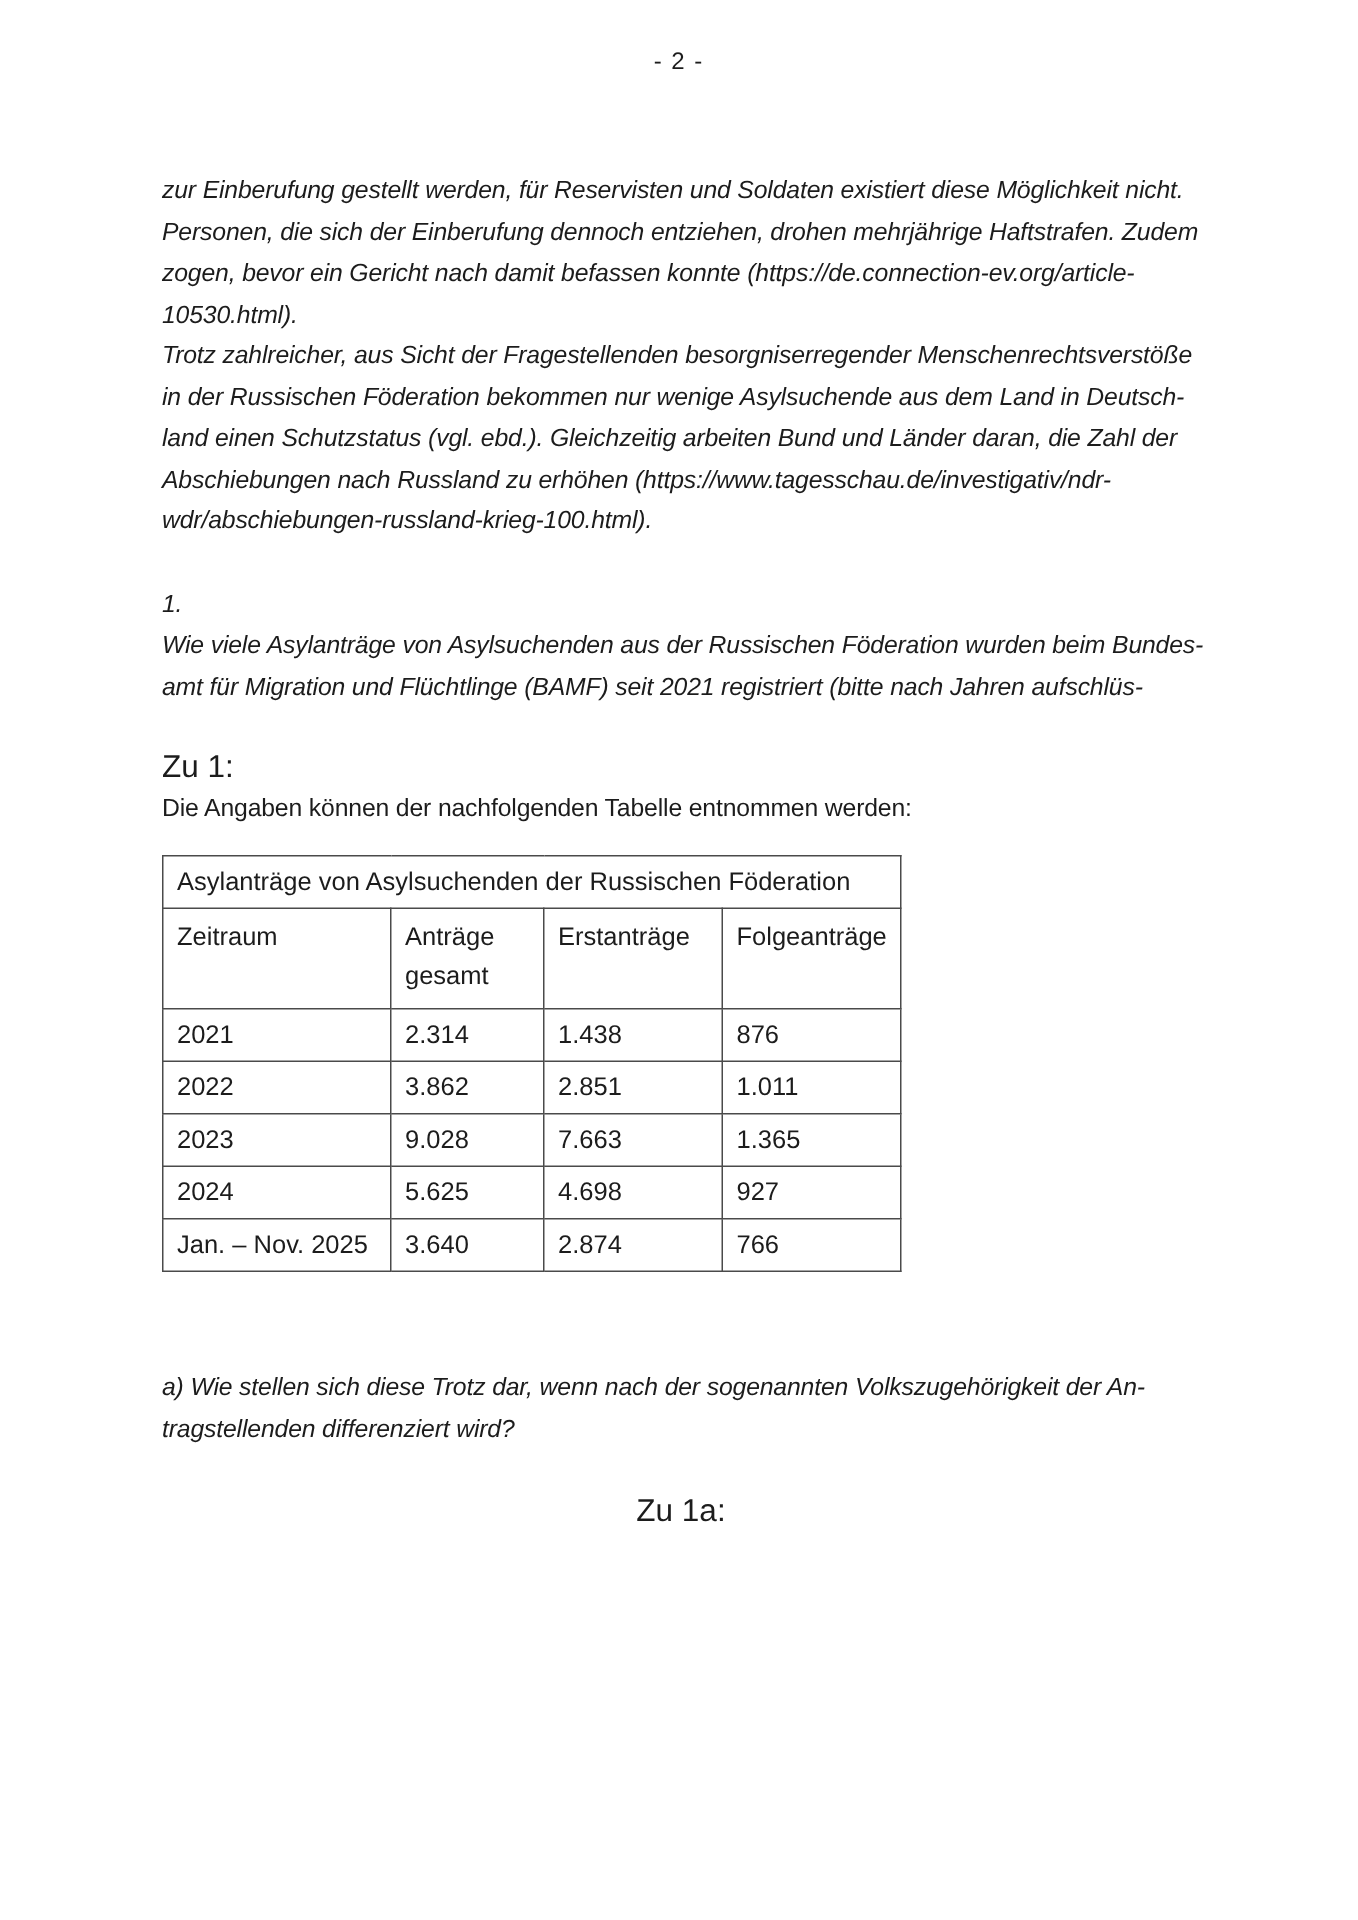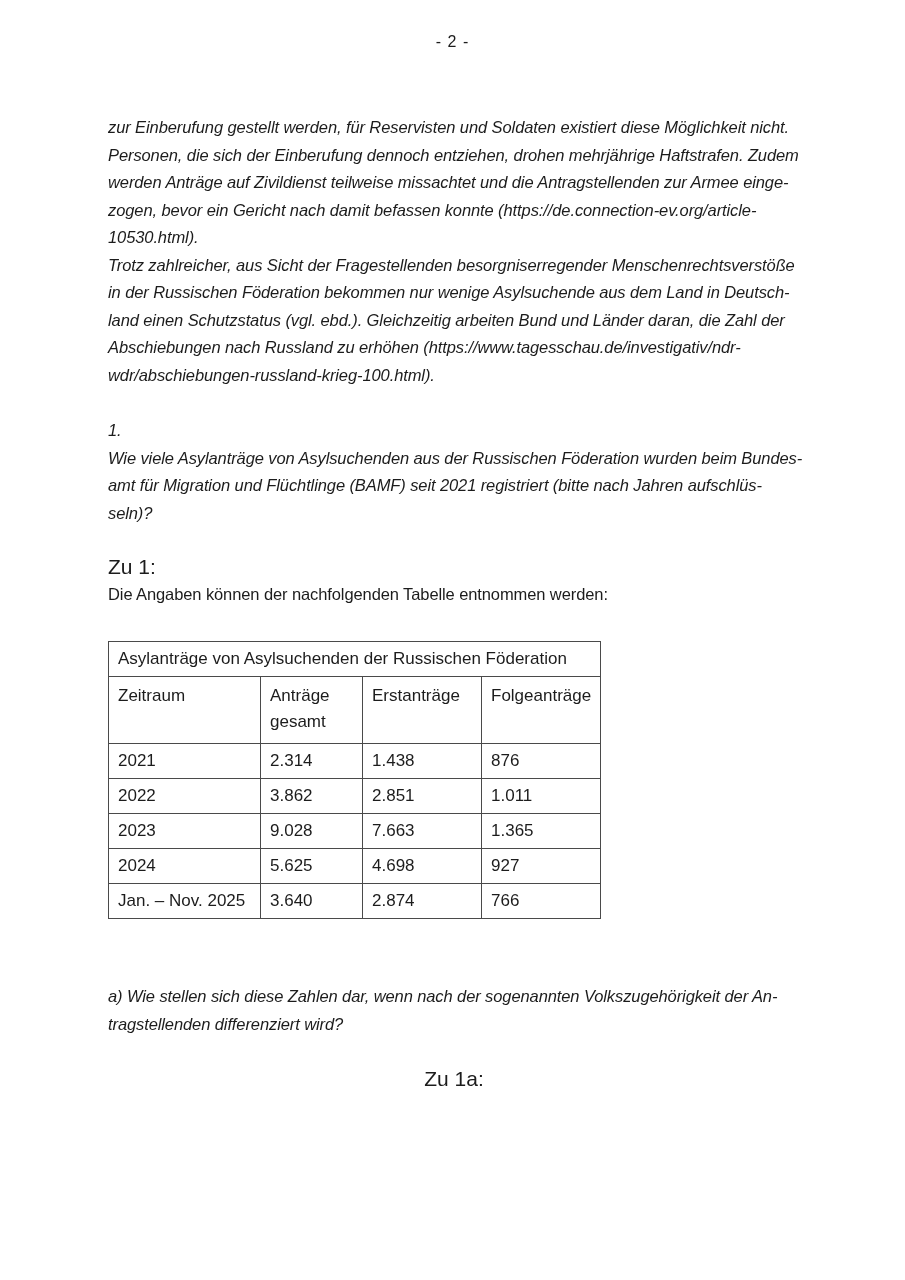--- a/index.html
+++ b/index.html
@@ -38,21 +38,21 @@
   }
   .intro { margin-top: 62px; }
   .q1 { margin-top: 28px; }
   .zu1 { margin-top: 26px; }
   .heading {
     font-size: 21px;
     line-height: 27.5px;
     text-underline-offset: 3px;
   }
   table.datatable {
-    margin-top: 33px;
+    margin-top: 17px;
     border-collapse: collapse;
     width: 492px;
     table-layout: fixed;
     font-size: 17px;
   }
   table.datatable td {
     border: 1px solid #4a4a4a;
     padding: 4px 9px;
     line-height: 26px;
     overflow: hidden;
@@ -80,21 +80,20 @@
   <div class="pagenum">- 2 -</div>
 
   <div class="content">
 
     <div class="intro italic">
 
         <div class="line">zur Einberufung gestellt werden, für Reservisten und Soldaten existiert diese Möglichkeit nicht.</div>
 
         <div class="line">Personen, die sich der Einberufung dennoch entziehen, drohen mehrjährige Haftstrafen. Zudem</div>
 
-        <div class="line">werden Anträge auf Zivildienst teilweise missachtet und die Antragstellenden zur Armee einge-</div>
 
         <div class="line">zogen, bevor ein Gericht nach damit befassen konnte (https://de.connection-ev.org/article-</div>
 
 
         <div class="line">10530.html).</div>
 
         <div class="line">Trotz zahlreicher, aus Sicht der Fragestellenden besorgniserregender Menschenrechtsverstöße</div>
 
         <div class="line">in der Russischen Föderation bekommen nur wenige Asylsuchende aus dem Land in Deutsch-</div>
 
@@ -106,21 +105,20 @@
       </div>
 
     <div class="q1 italic">
       <div class="line">1.</div>
       <div>
 
           <div class="line">Wie viele Asylanträge von Asylsuchenden aus der Russischen Föderation wurden beim Bundes-</div>
 
           <div class="line">amt für Migration und Flüchtlinge (BAMF) seit 2021 registriert (bitte nach Jahren aufschlüs-</div>
 
-          <div class="line">seln)?</div>
         </div>
     </div>
 
     <div class="zu1">
       <div class="heading">Zu 1:</div>
       <div class="line">Die Angaben können der nachfolgenden Tabelle entnommen werden:</div>
     </div>
 
     <table class="datatable">
       <colgroup>
@@ -178,21 +176,21 @@
             <td>Jan. – Nov. 2025</td>
             <td>3.640</td>
             <td>2.874</td>
             <td>766</td>
           </tr>
         </tbody>
     </table>
 
     <div class="q1a italic">
 
-        <div class="line">a) Wie stellen sich diese Zahlen dar, wenn nach der sogenannten Volkszugehörigkeit der An-</div>
+        <div class="line">a) Wie stellen sich diese Trotz dar, wenn nach der sogenannten Volkszugehörigkeit der An-</div>
 
         <div class="line">tragstellenden differenziert wird?</div>
       </div>
 
     <div class="zu1a">
       <div class="heading">Zu 1a:</div>
     </div>
 
   </div>
 </div>

